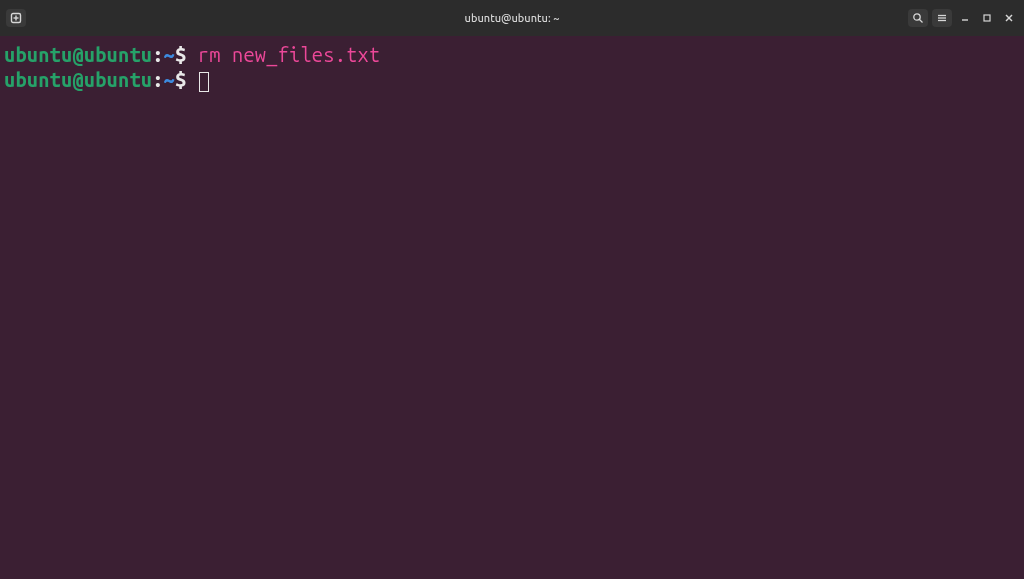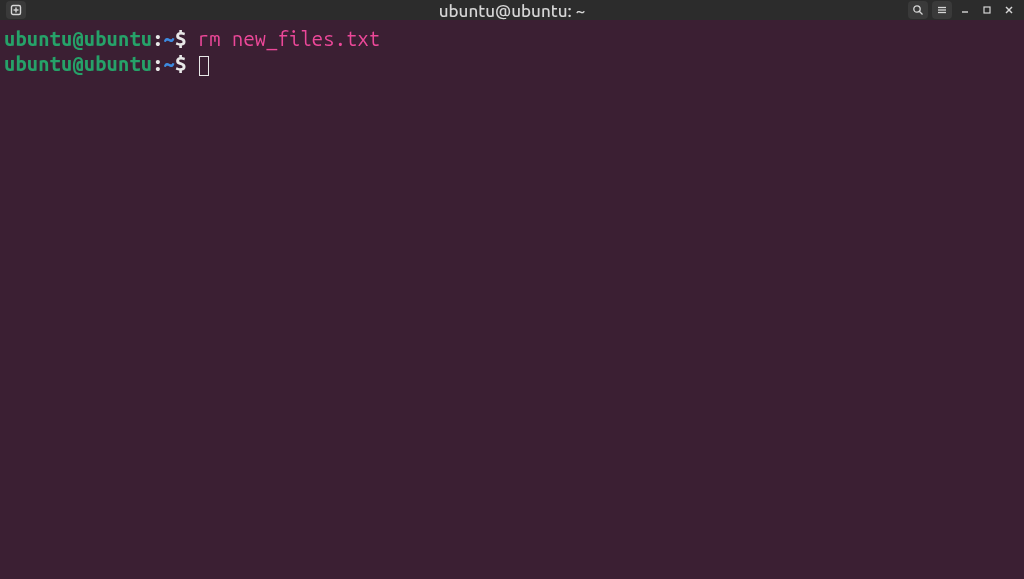--- a/index.html
+++ b/index.html
@@ -1,28 +1,28 @@
 <!DOCTYPE html>
 <html><head>
 <meta charset="utf-8">
 <style>
   * { margin: 0; padding: 0; box-sizing: border-box; }
   html, body { width: 1024px; height: 579px; overflow: hidden; font-family: 'Ubuntu Mono', 'DejaVu Sans Mono', monospace; }
   body { background: #3b1f33; }
 
   .titlebar {
-    height: 20px;
+    height: 36px;
     background: #2c2c2c;
     display: flex;
     align-items: center;
     position: relative;
     padding: 0 6px;
     color: #d8d8d8;
     font-family: 'Ubuntu', 'DejaVu Sans', sans-serif;
-    font-size: 17px;
+    font-size: 11px;
   }
   .titlebar .left-group { display: flex; align-items: center; }
   .titlebar .title-center {
     position: absolute;
     left: 50%;
     transform: translateX(-50%);
     color: #d6d6d6;
     font-weight: 500;
   }
   .titlebar .right-group {

